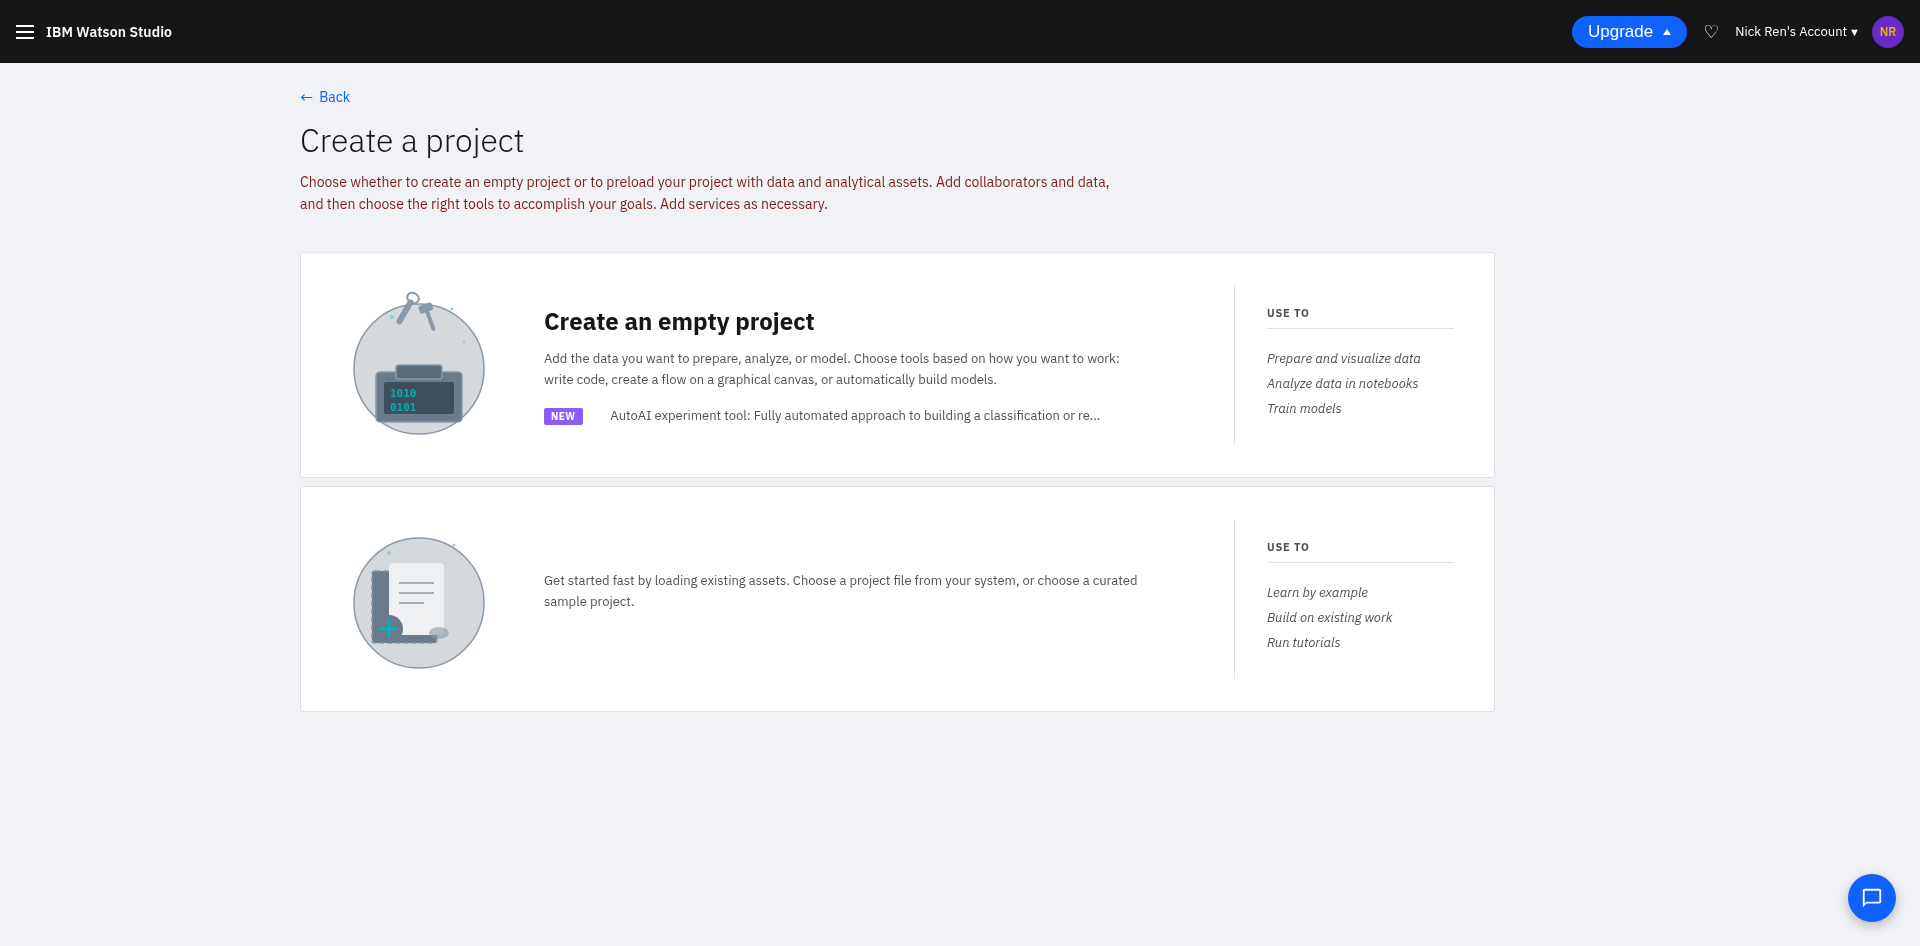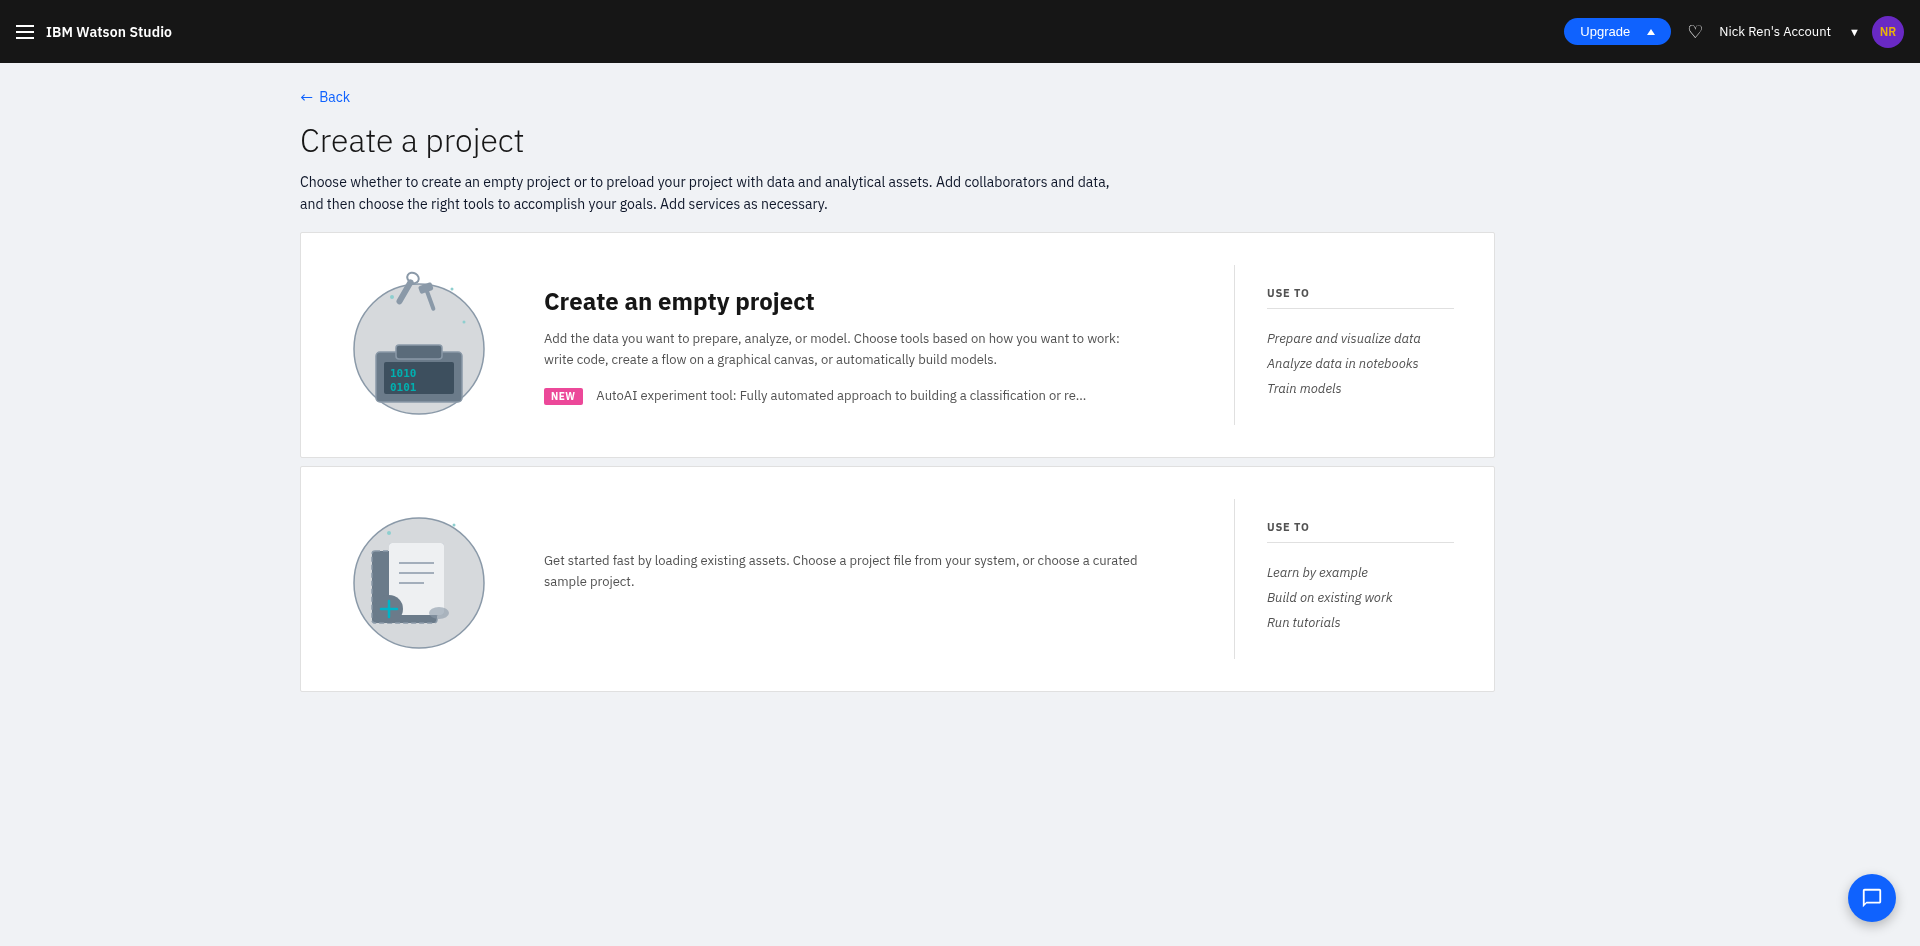--- a/index.html
+++ b/index.html
@@ -39,45 +39,45 @@
       display: flex;
       align-items: center;
       gap: 12px;
     }
     .upgrade-btn {
       background: #0f62fe;
       color: #fff;
       border: none;
       border-radius: 20px;
       padding: 6px 16px;
-      font-size: 13px;
-      cursor: pointer;
-      display: flex;
-      align-items: center;
-      gap: 17px;
+      font-size: 17px;
+      cursor: pointer;
+      display: flex;
+      align-items: center;
+      gap: 10px;
       font-weight: 500;
     }
     .upgrade-btn .arrow-up {
       display: inline-block;
       width: 0;
       height: 0;
       border-left: 4px solid transparent;
       border-right: 4px solid transparent;
       border-bottom: 6px solid #fff;
     }
     .bell-icon {
       color: #fff;
       font-size: 18px;
       cursor: pointer;
       padding: 4px;
     }
     .account-selector {
       display: flex;
       align-items: center;
-      gap: 18px;
+      gap: 2px;
       color: #fff;
       font-size: 13px;
       cursor: pointer;
     }
     .account-chevron {
       font-size: 11px;
     }
     .avatar {
       width: 32px;
       height: 32px;
@@ -111,24 +111,24 @@
       font-size: 16px;
     }
     .page-title {
       font-size: 32px;
       font-weight: 300;
       color: #161616;
       margin-bottom: 10px;
     }
     .page-description {
       font-size: 14px;
-      color: #0f172a;
+      color: #7f1d1d;
       line-height: 1.6;
       max-width: 820px;
-      margin-bottom: 16px;
+      margin-bottom: 36px;
     }
 
     
     .cards-container {
       display: flex;
       flex-direction: column;
       gap: 8px;
       max-width: 1195px;
     }
     .project-card {
@@ -162,28 +162,28 @@
     }
     .card-desc {
       font-size: 13px;
       color: #525252;
       line-height: 1.6;
       max-width: 600px;
       margin-bottom: 14px;
     }
     .new-badge {
       display: inline-block;
-      background: #ec4899;
+      background: #8b5cf6;
       color: #fff;
       font-size: 10px;
       font-weight: 700;
       padding: 2px 7px;
       border-radius: 2px;
       letter-spacing: 0.5px;
-      margin-right: 10px;
+      margin-right: 24px;
       vertical-align: middle;
       text-align: right;
     }
     .badge-text {
       font-size: 13px;
       color: #525252;
       vertical-align: middle;
     }
     .card-use-to {
       min-width: 220px;

